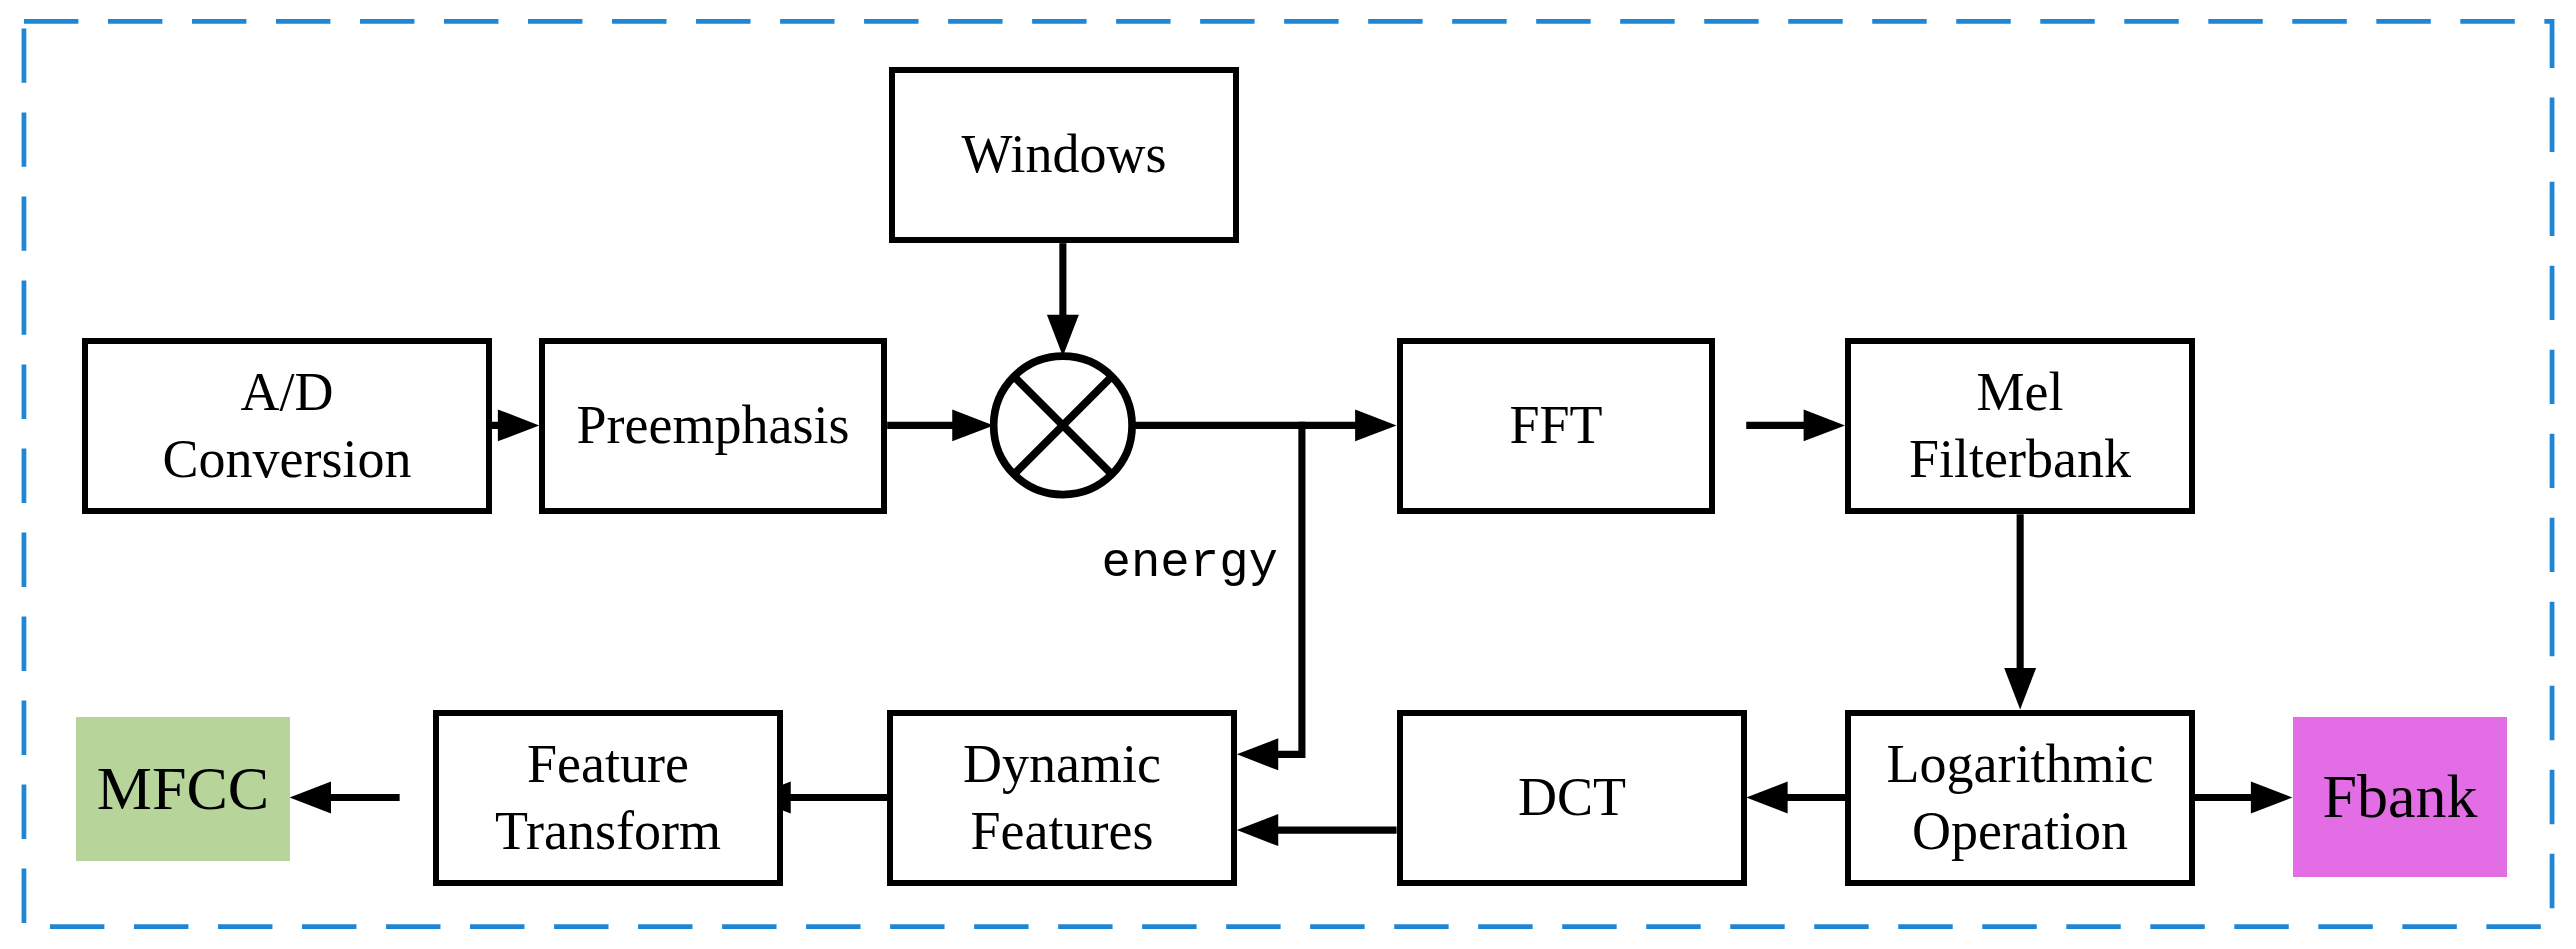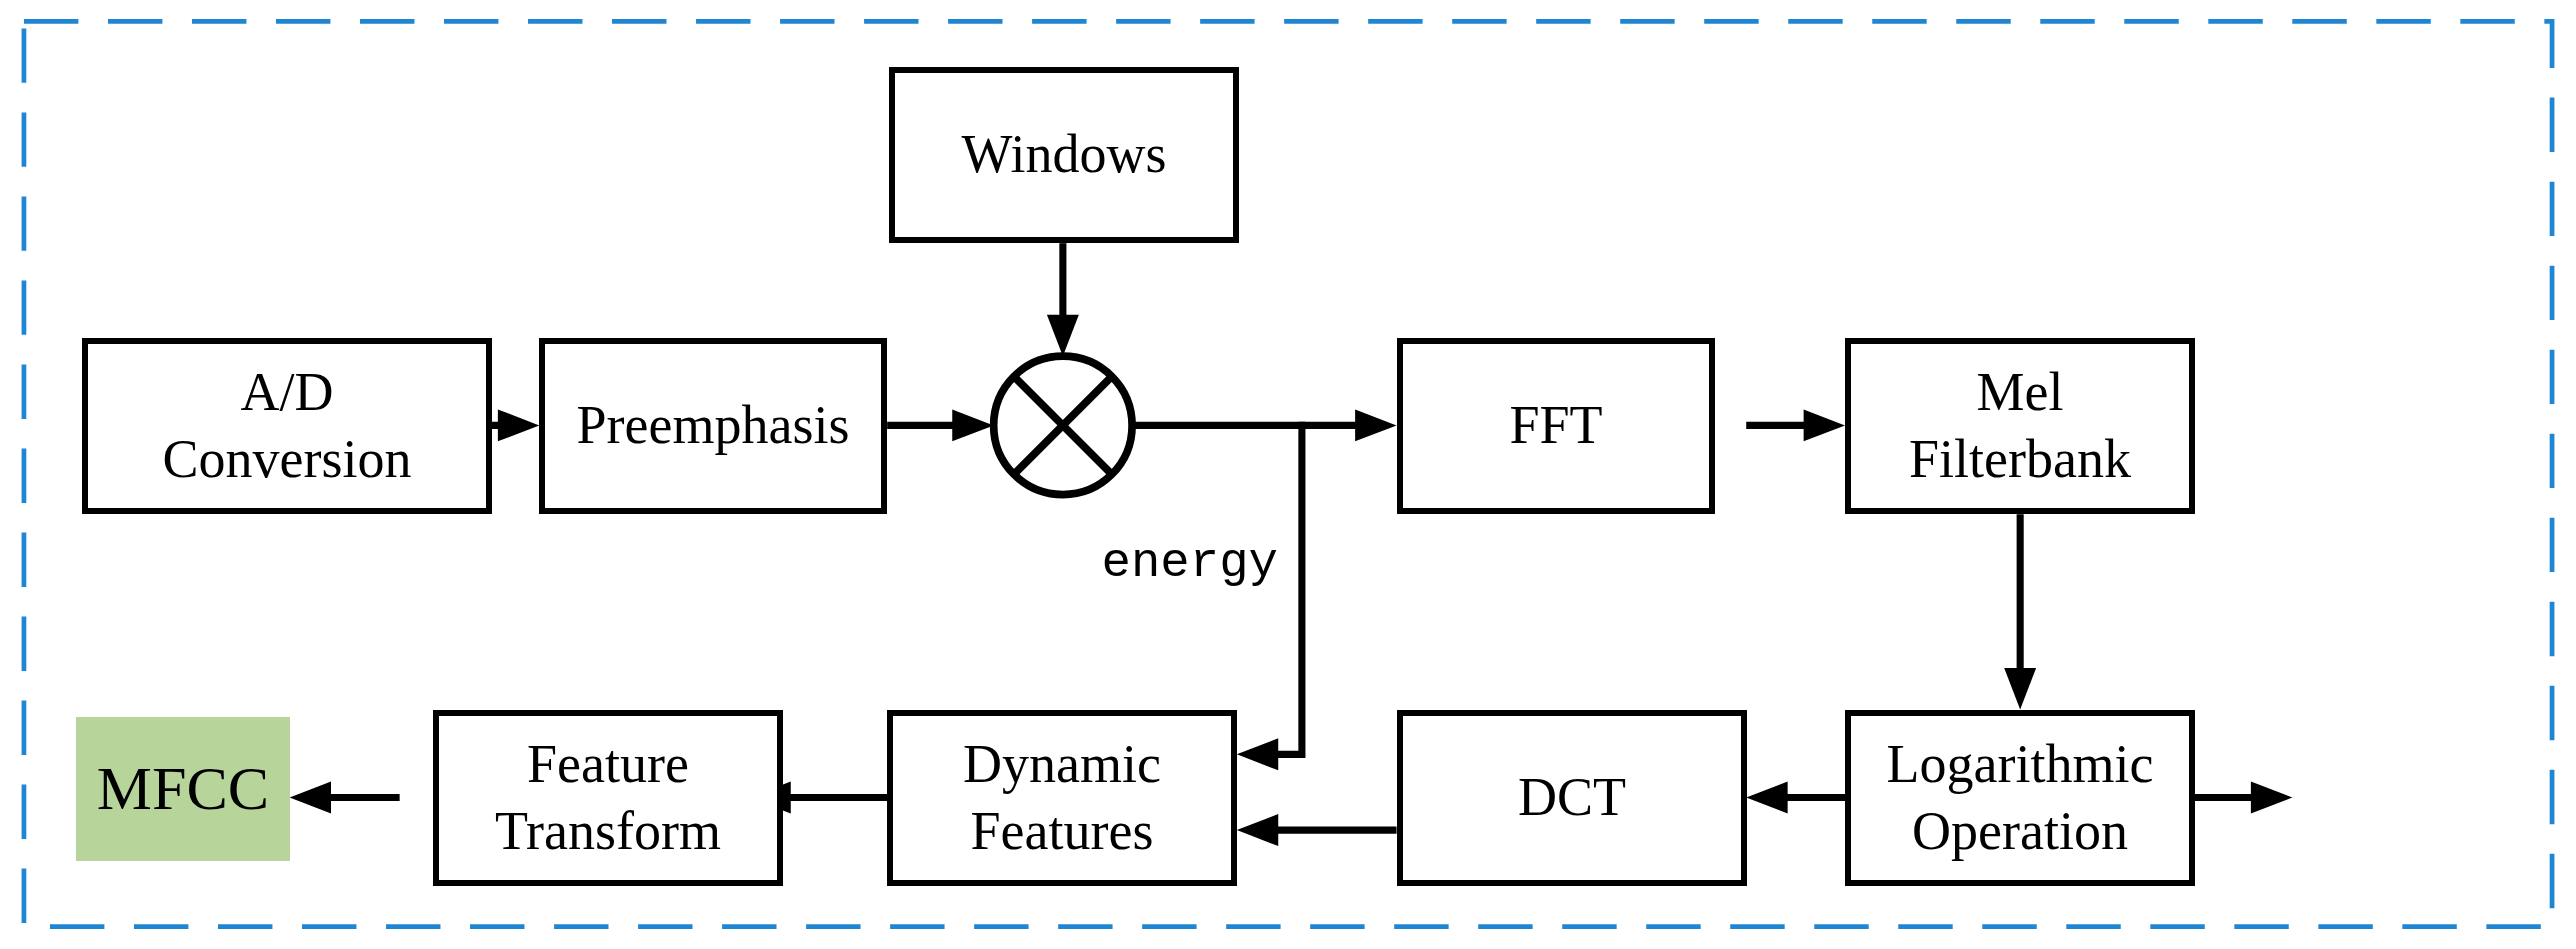--- a/index.html
+++ b/index.html
@@ -147,17 +147,18 @@
   <div class="node" id="n-df">Dynamic
 Features</div>
 
   <div class="node" id="n-dct">DCT</div>
 
   <div class="node" id="n-log">Logarithmic
 Operation</div>
 
   <div class="node terminal" id="n-mfcc" style="background-color: rgb(183, 212, 154);">MFCC</div>
 
+  <div class="node terminal" id="n-fbank" style="background-color: rgb(226, 109, 229);">Fbank</div>
 
   <div class="edge-label" id="lbl-energy">energy</div>
 
 </div>
 
 
 </body></html>

